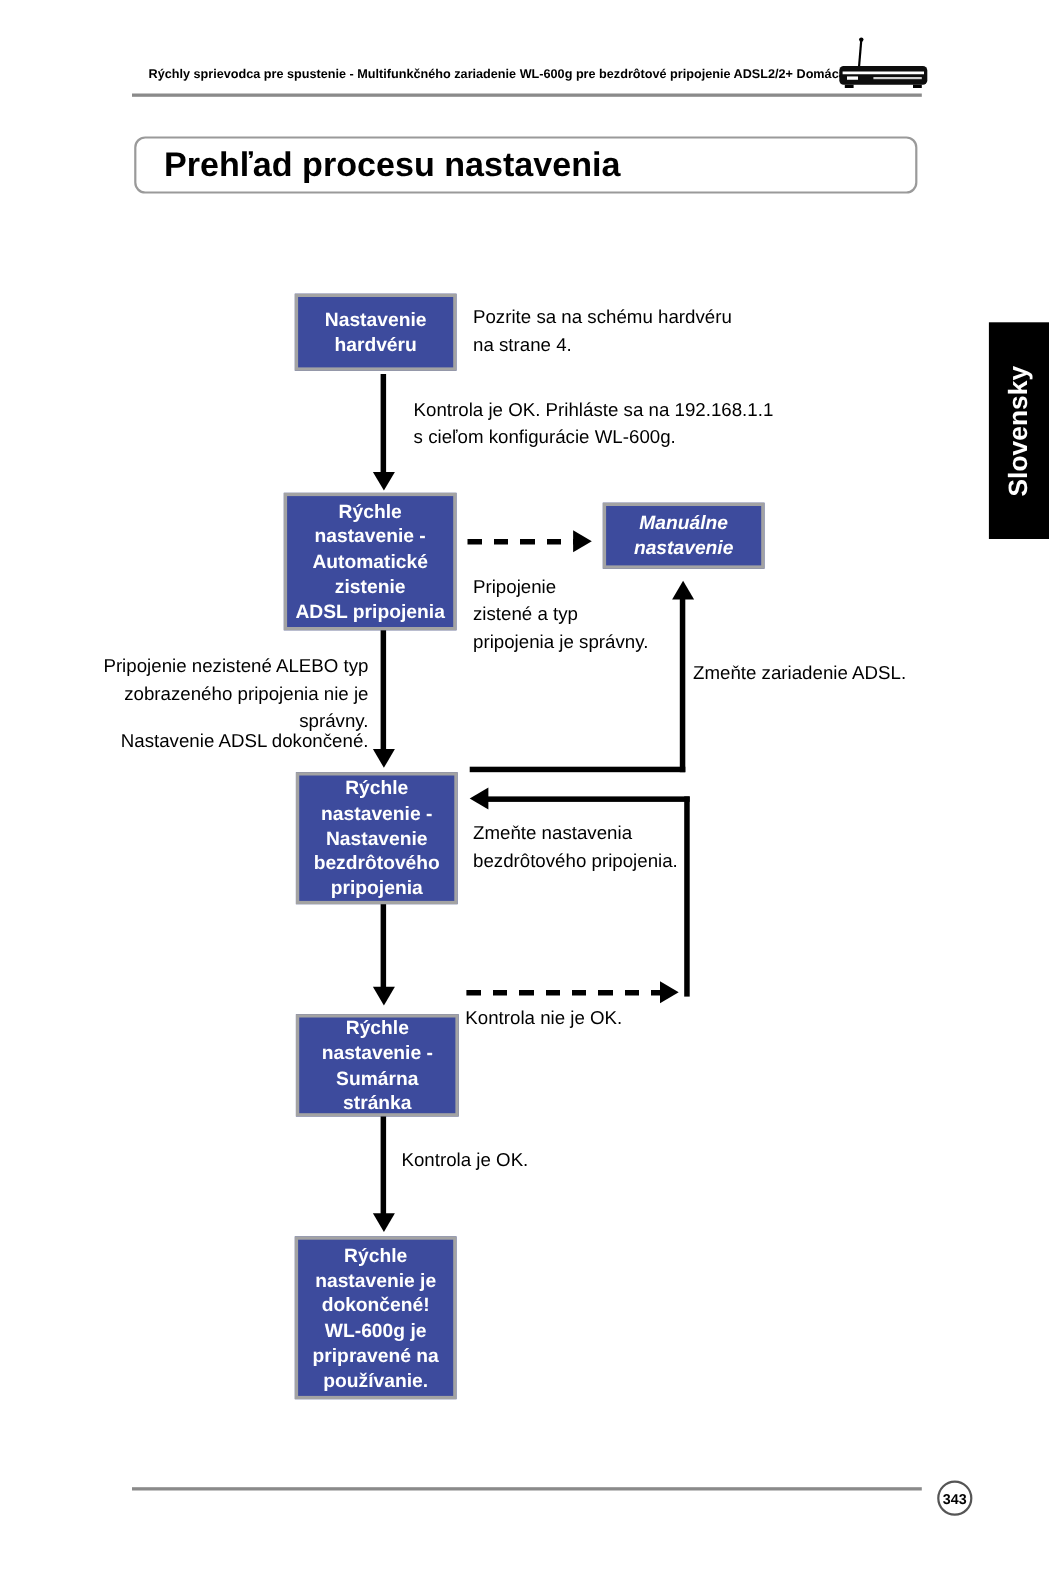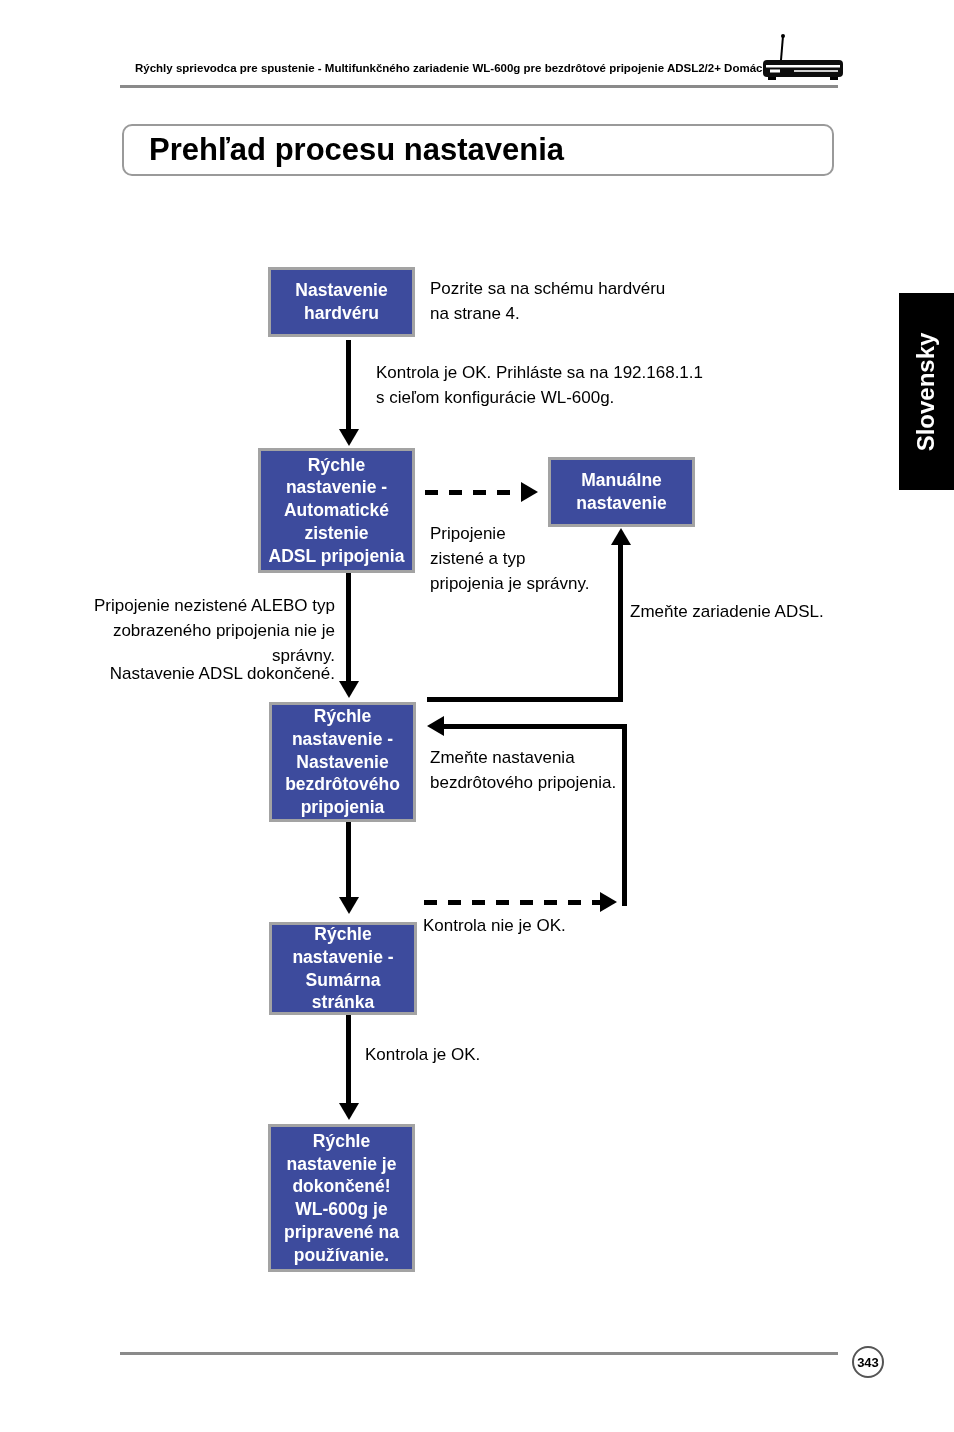--- a/index.html
+++ b/index.html
@@ -80,21 +80,21 @@
     <span class="t">Nastavenie
 hardvéru</span>
   </div>
   <div class="fbox" style="left:258px;top:448px;width:157px;height:125px;">
     <span class="t">Rýchle
 nastavenie -
 Automatické
 zistenie
 ADSL pripojenia</span>
   </div>
-  <div class="fbox" style="left:548px;top:457px;width:147px;height:70px;">
+  <div class="fbox" style="left:548px;top:457px;width:147px;height:60px;font-style:italic;">
     <span class="t">Manuálne
 nastavenie</span>
   </div>
   <div class="fbox" style="left:269px;top:702px;width:147px;height:120px;">
     <span class="t">Rýchle
 nastavenie -
 Nastavenie
 bezdrôtového
 pripojenia</span>
   </div>

